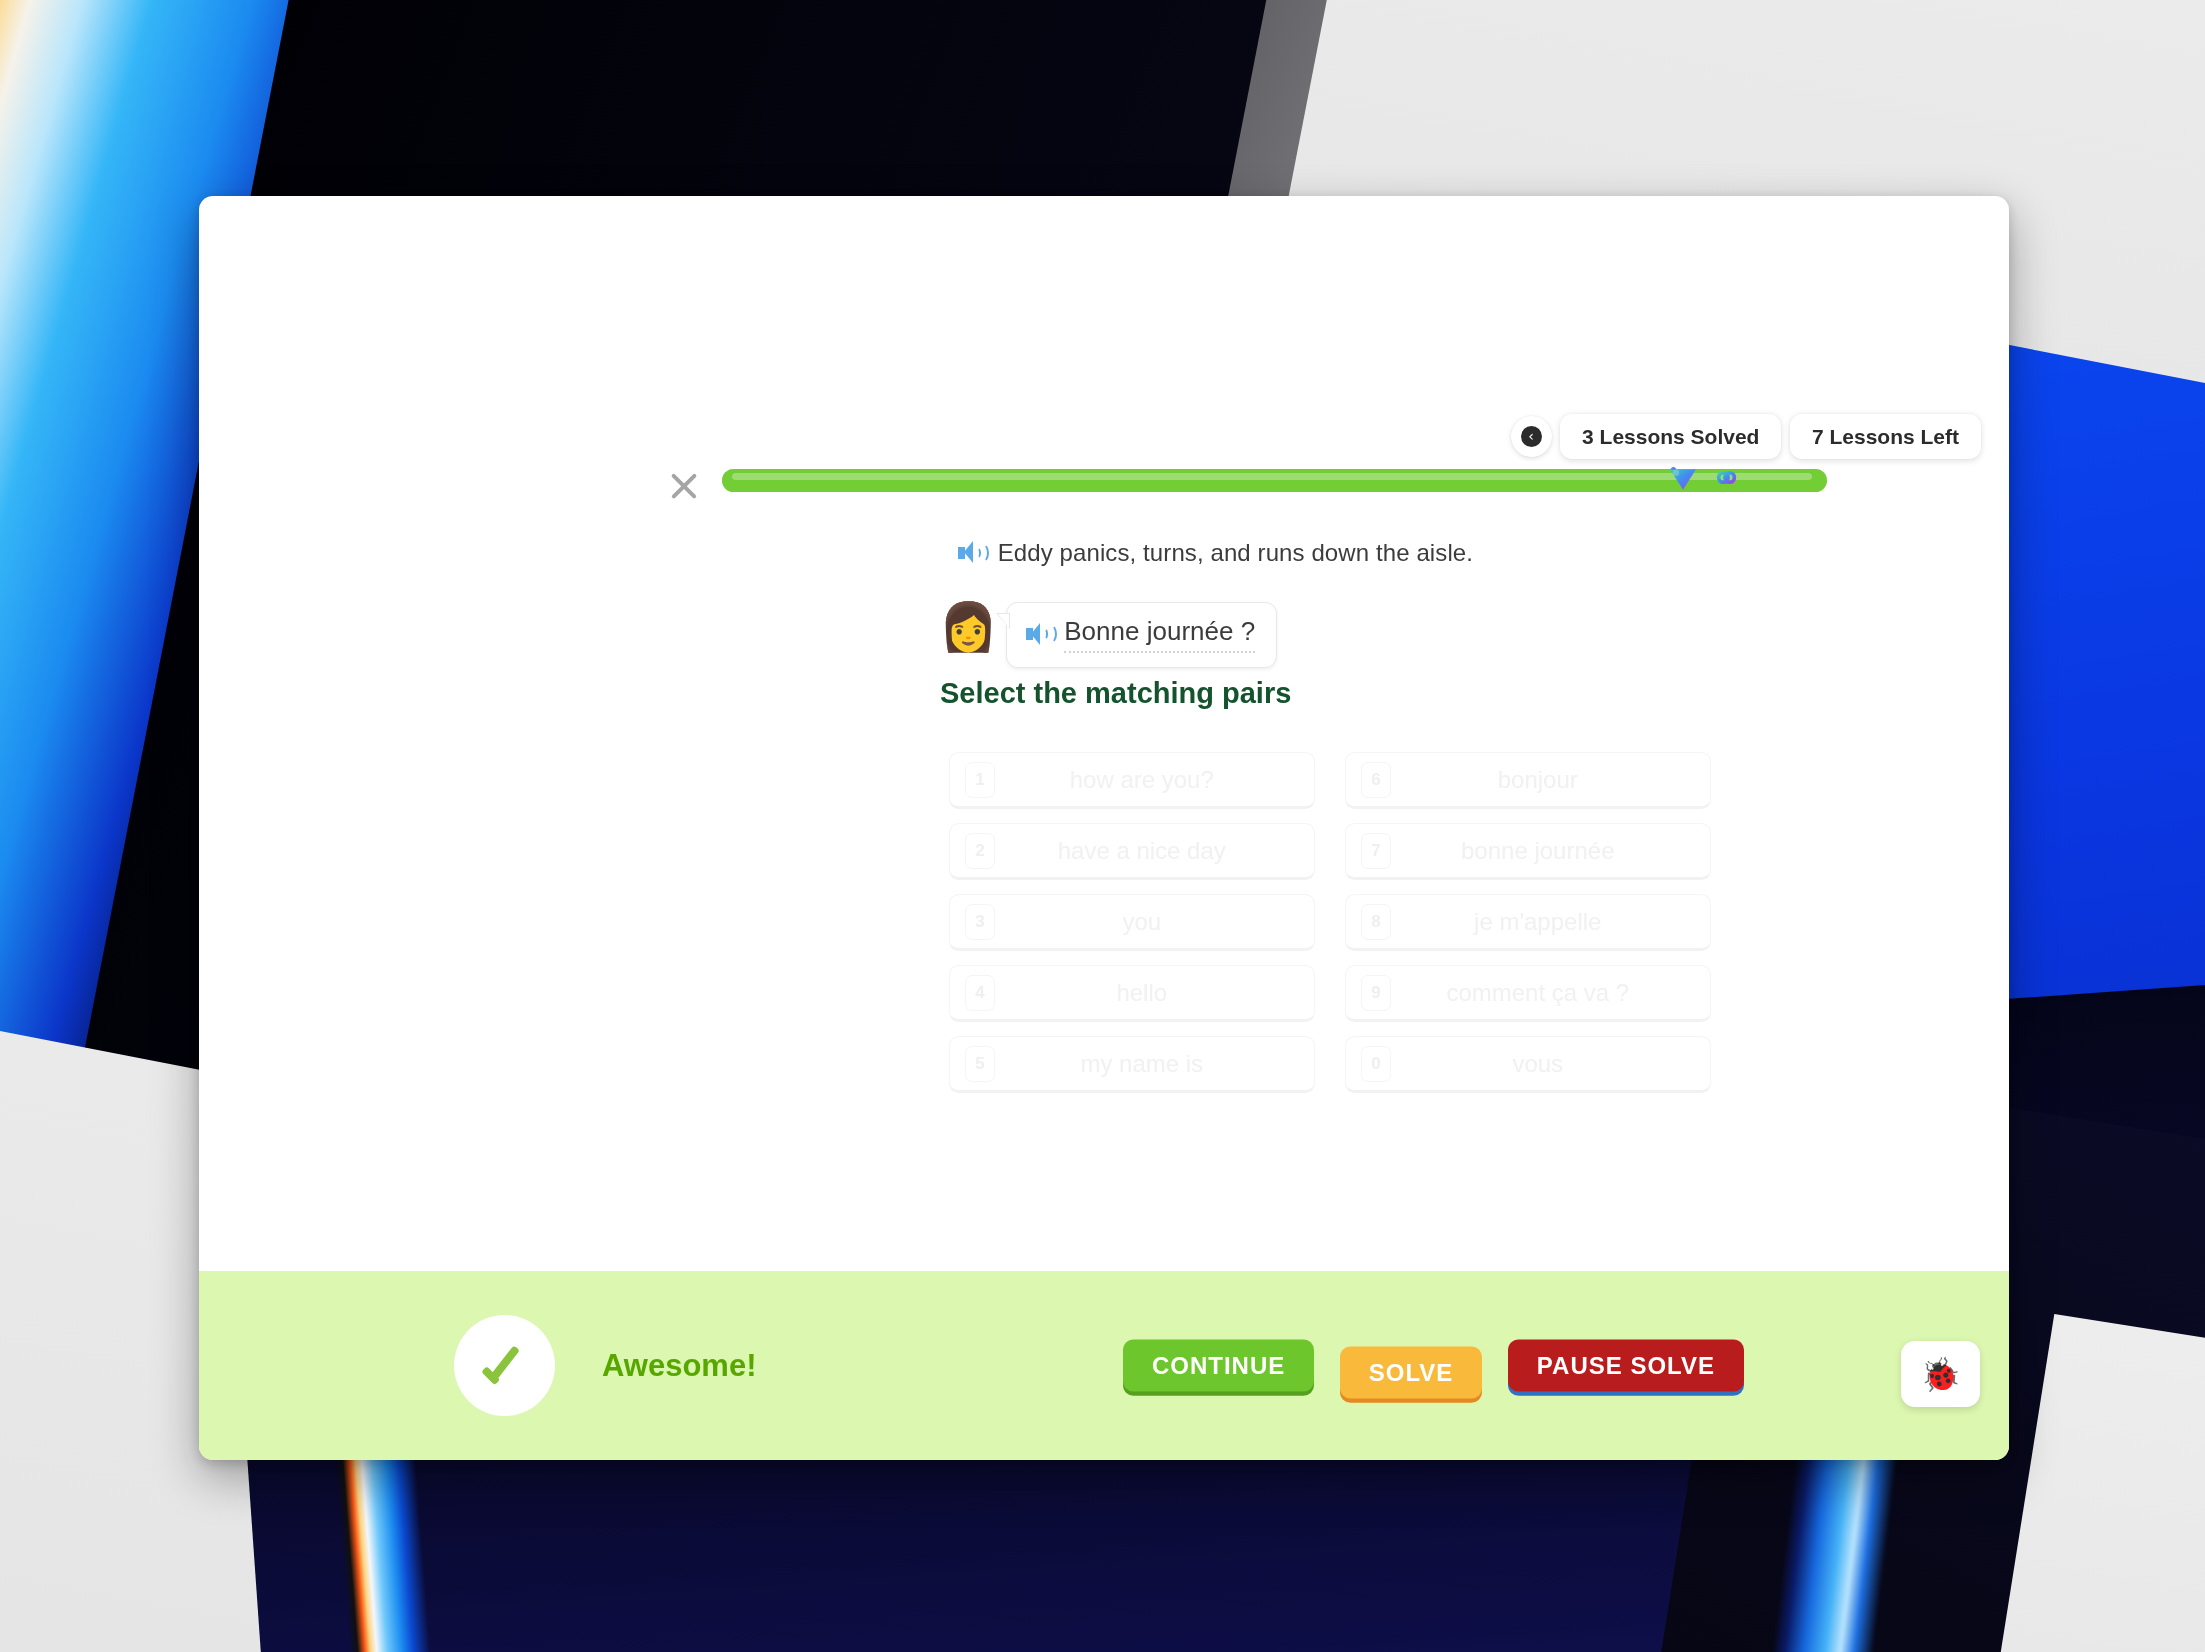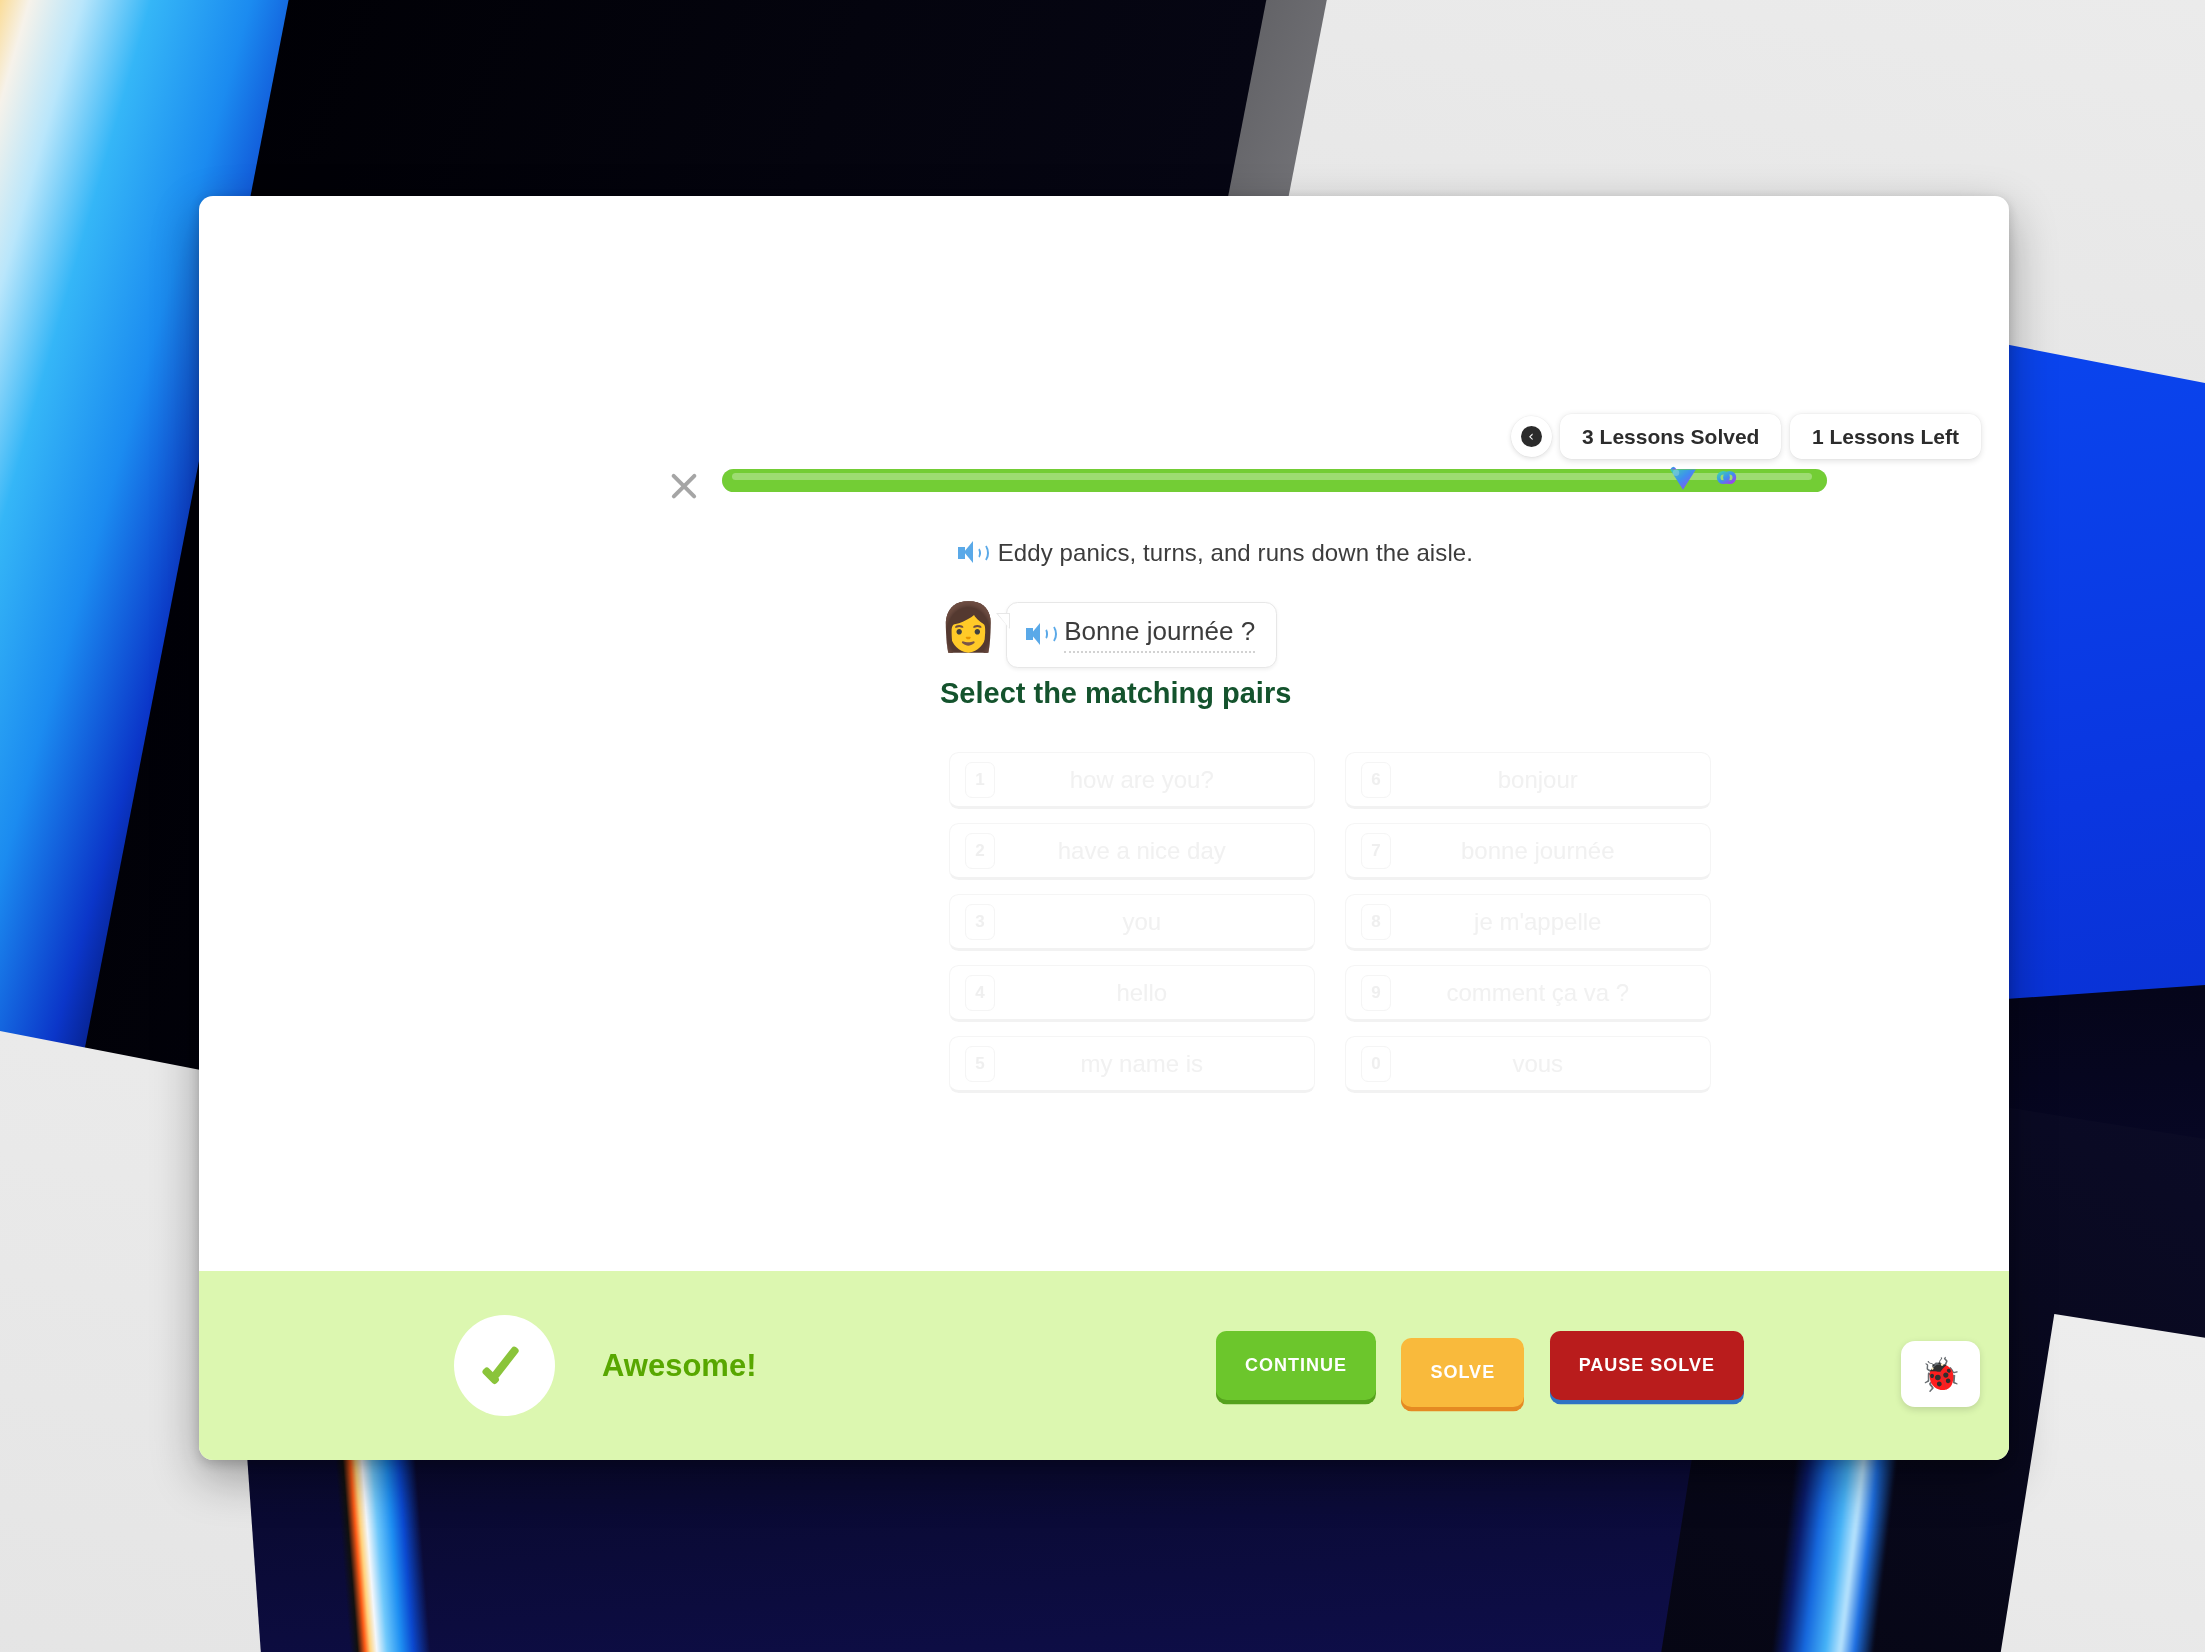--- a/index.html
+++ b/index.html
@@ -463,26 +463,26 @@
     color: #58a700;
   }
 
   .footer-buttons {
     position: absolute;
     right: 265px; top: 50%;
     transform: translateY(-50%);
     display: flex; align-items: center; gap: 25.5px;
   }
   .btn {
-    height: 69px;
+    height: 52px;
     padding: 0 29px;
     border: none;
     border-radius: 10.6px;
     font-family: "Liberation Sans", sans-serif;
-    font-size: 18px;
+    font-size: 24px;
     font-weight: 700;
     letter-spacing: 1px;
     color: #ffffff;
     cursor: pointer;
     display: flex; align-items: center; justify-content: center;
     white-space: nowrap;
   }
   .btn-continue { background: #6cc62c; box-shadow: 0 4.3px 0 #55a11d; }
   .btn-solve    { background: #f9ba3c; box-shadow: 0 4.3px 0 #e58a22; margin-top: 13px; }
   .btn-pause    { background: #b91c1c; box-shadow: 0 4.3px 0 #2f72c4; }
@@ -533,21 +533,21 @@
 
       <div class="progress-track">
         <div class="progress-fill"></div>
       </div>
 
       <div class="header-right">
         <div class="back-circle">
           <span class="glyph">‹</span>
         </div>
         <div class="pill">3 Lessons Solved</div>
-        <div class="pill">1 Lessons Left</div>
+        <div class="pill">7 Lessons Left</div>
       </div>
 
       <div class="hearts-row">
         <svg class="heart-gem" viewBox="0 0 56 56">
           <defs>
             <linearGradient id="gemgrad" x1="0" y1="0" x2="1" y2="1">
               <stop offset="0%" stop-color="#3ecfb0"></stop>
               <stop offset="45%" stop-color="#3e8ff0"></stop>
               <stop offset="100%" stop-color="#a23df0"></stop>
             </linearGradient>

